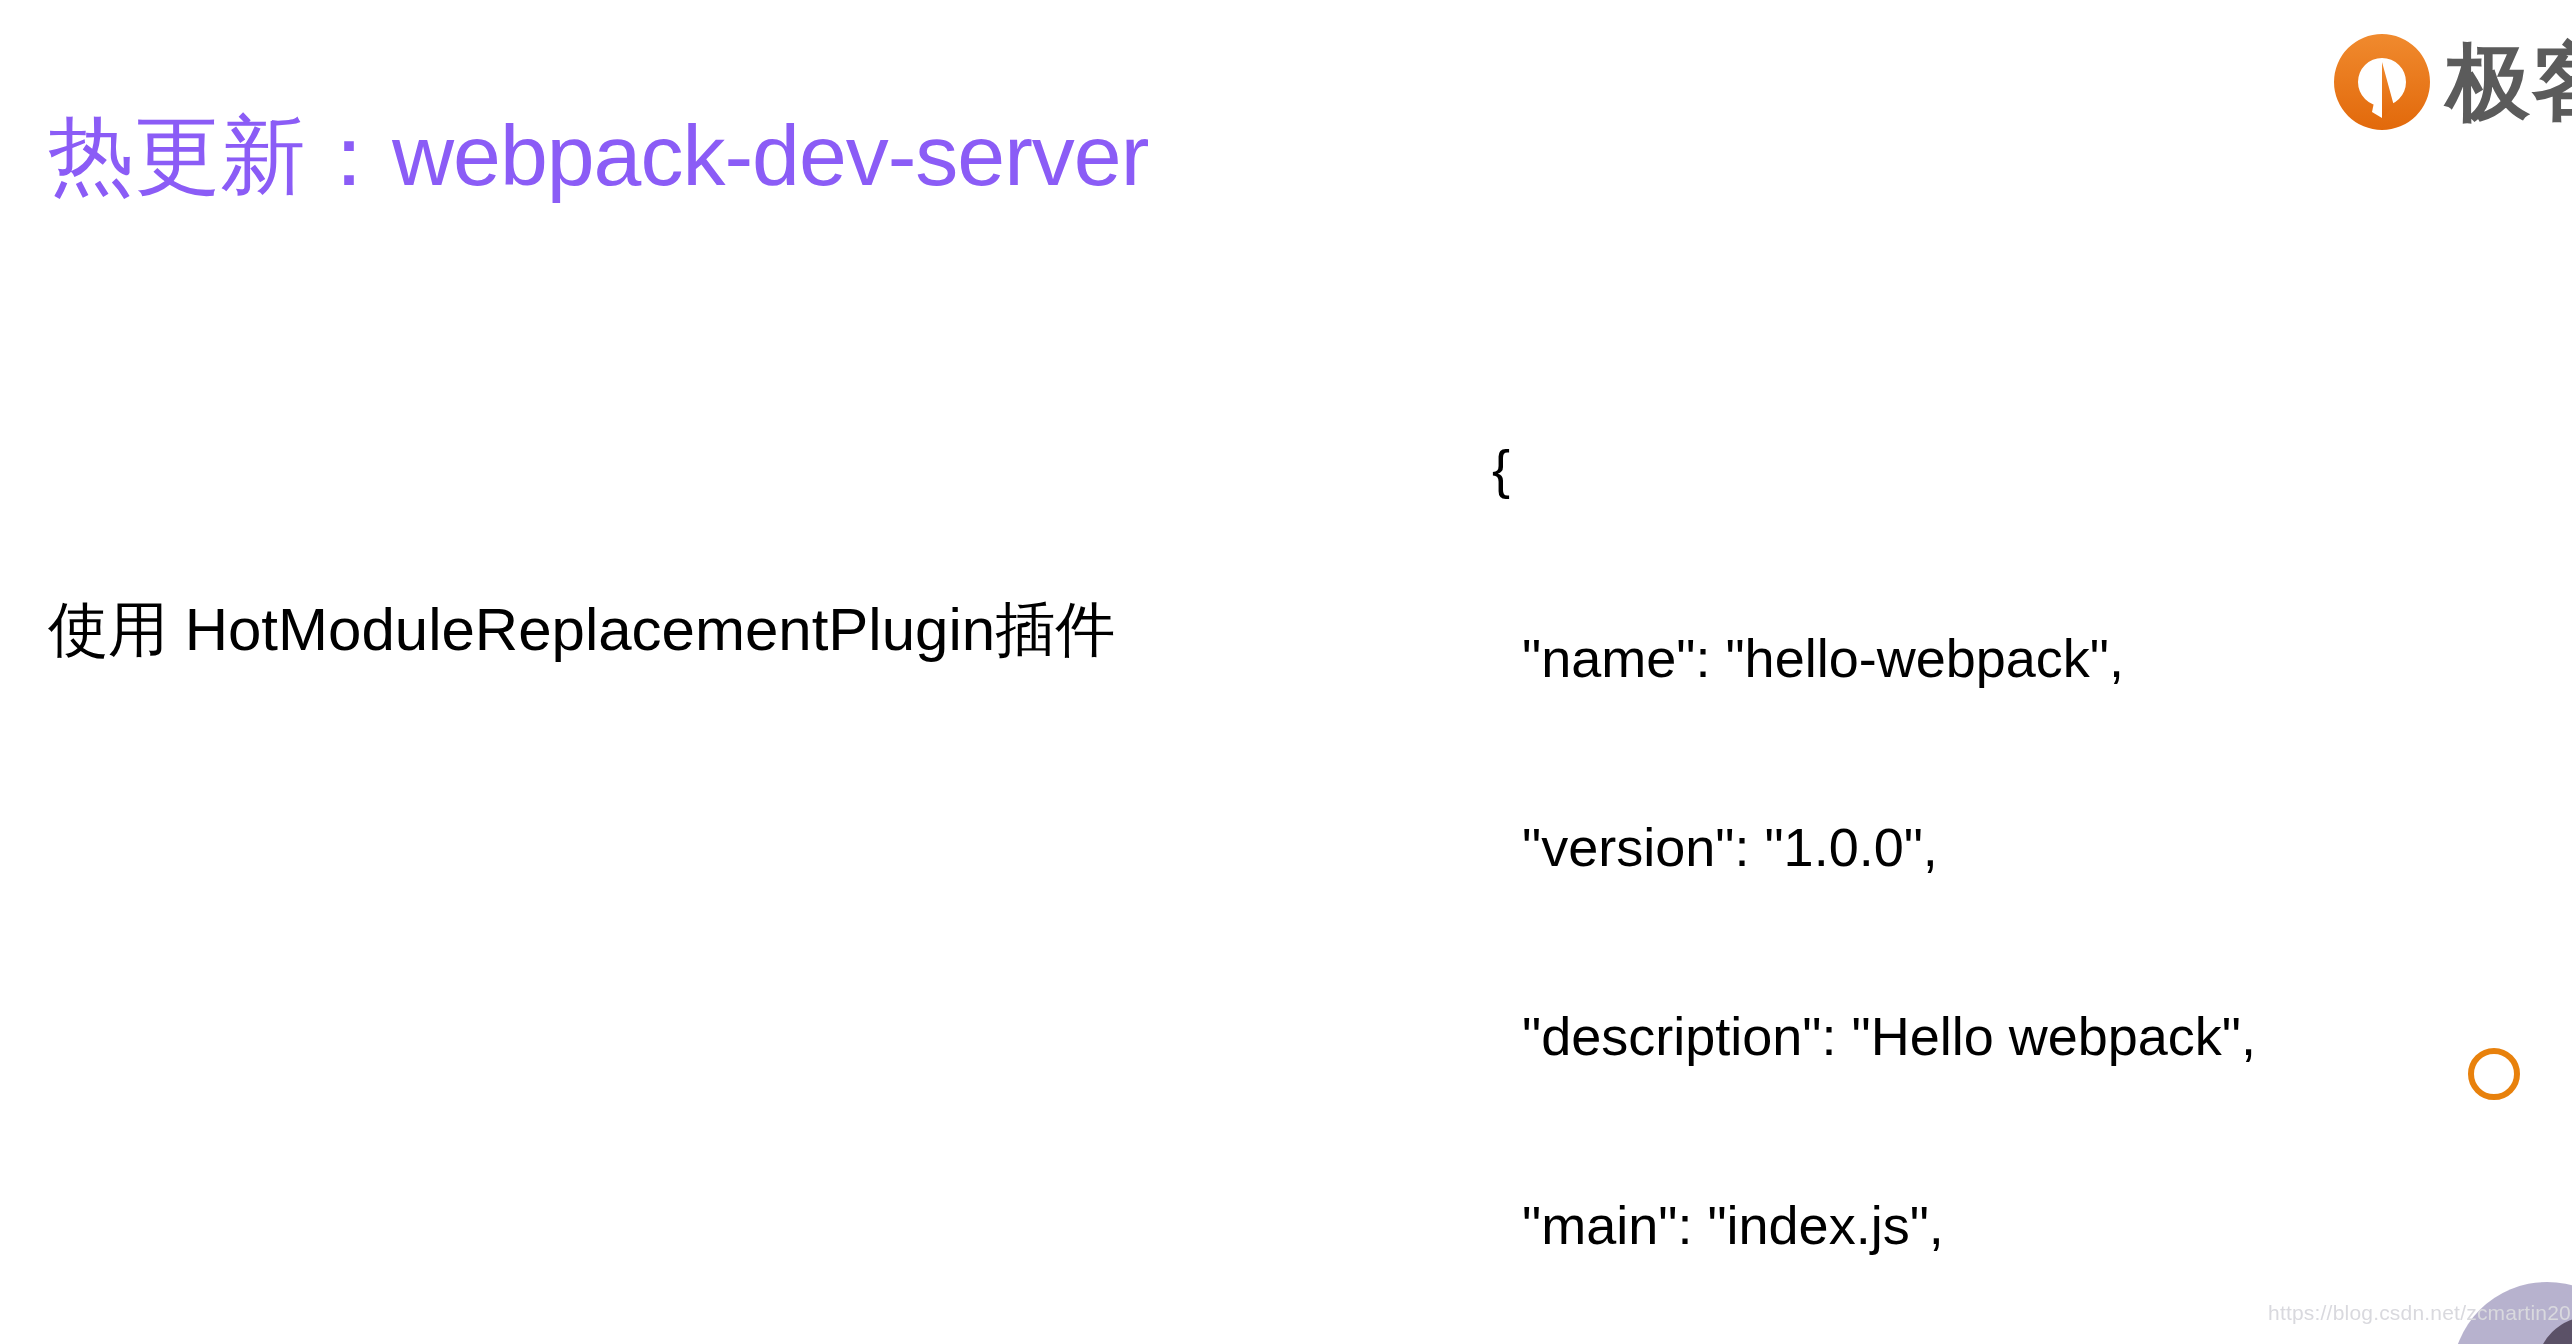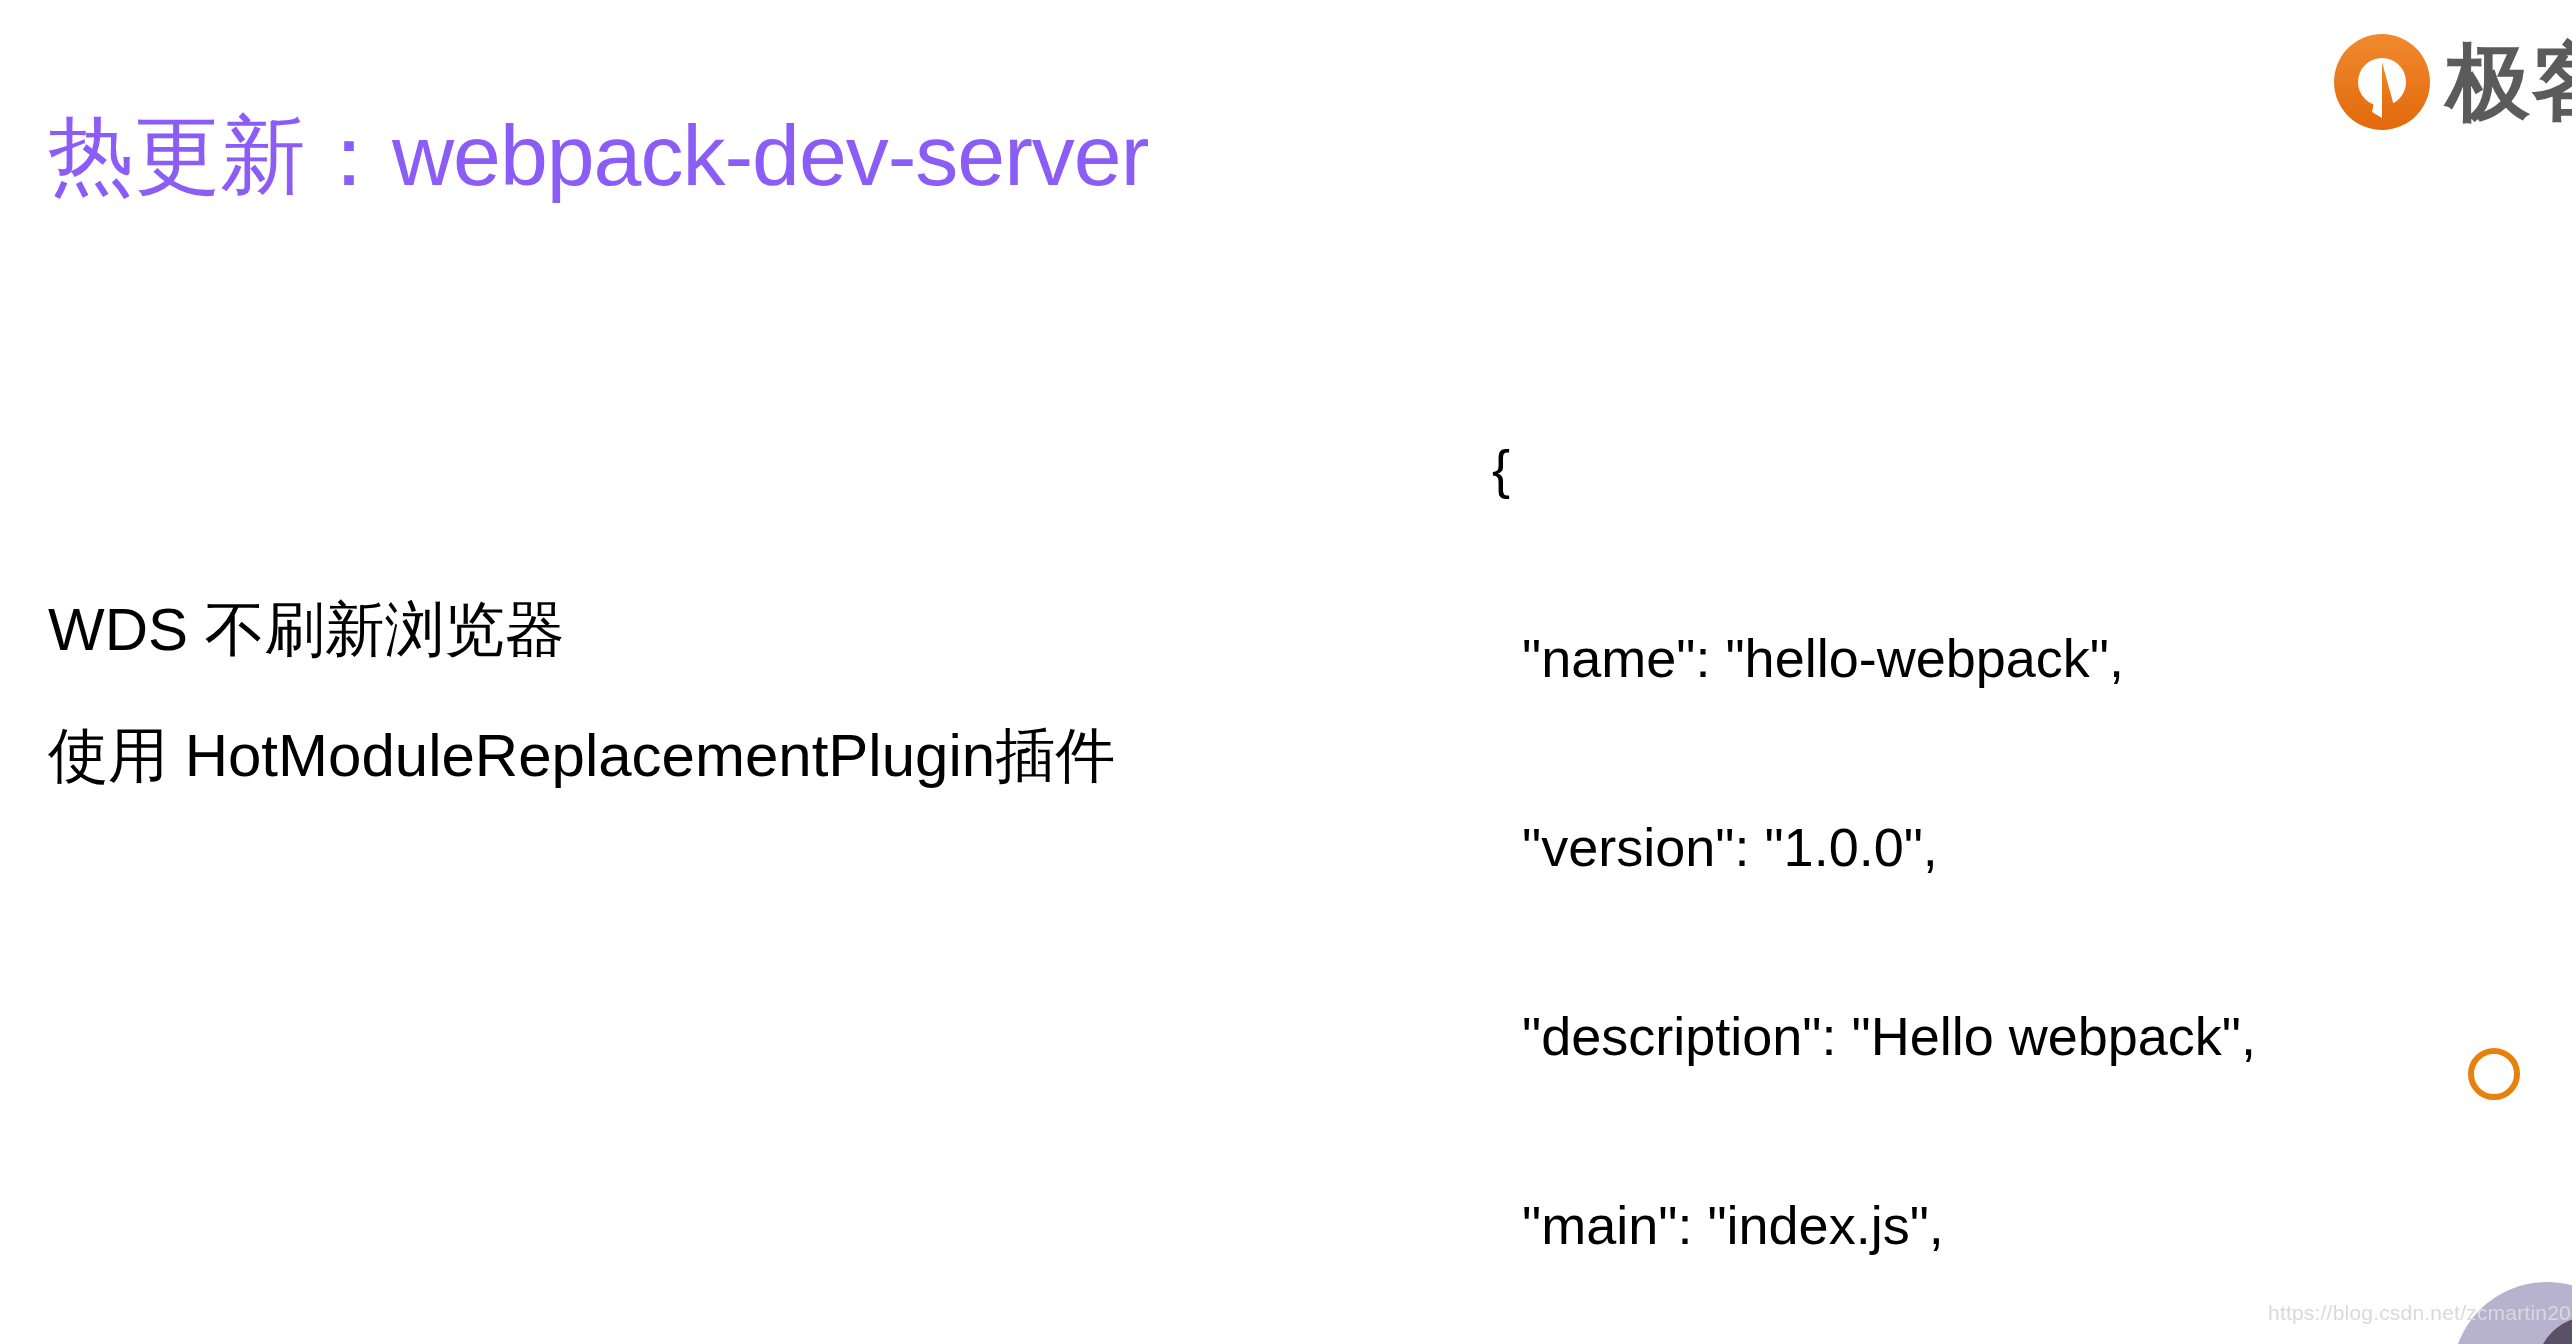--- a/index.html
+++ b/index.html
@@ -155,21 +155,20 @@
                M50 26 A24 24 0 1 1 50 74 A24 24 0 1 1 50 26 Z" fill="url(#gkGrad)" fill-rule="evenodd"></path>
       <path d="M50 30 L50 86 L62 74 L50 30 Z" fill="url(#gkGrad)"></path>
       <path d="M50 32 L40 80 L50 86 L50 32 Z" fill="#ffffff"></path>
     </svg>
     <span class="brand-text">极客</span>
   </div>
 
   <h1 class="slide-title"><span>热更新：</span><span class="title-latin">webpack-dev-server</span></h1>
 
   <div class="bullets">
-    <div class="bullet-line">WDS 不刷新浏览器</div>
     <div class="bullet-line">使用 HotModuleReplacementPlugin插件</div>
   </div>
 
   <div class="code-block">
     <div class="code-line">{</div>
     <div class="code-line">  "name": "hello-webpack",</div>
     <div class="code-line">  "version": "1.0.0",</div>
     <div class="code-line">  "description": "Hello webpack",</div>
     <div class="code-line">  "main": "index.js",</div>
     

